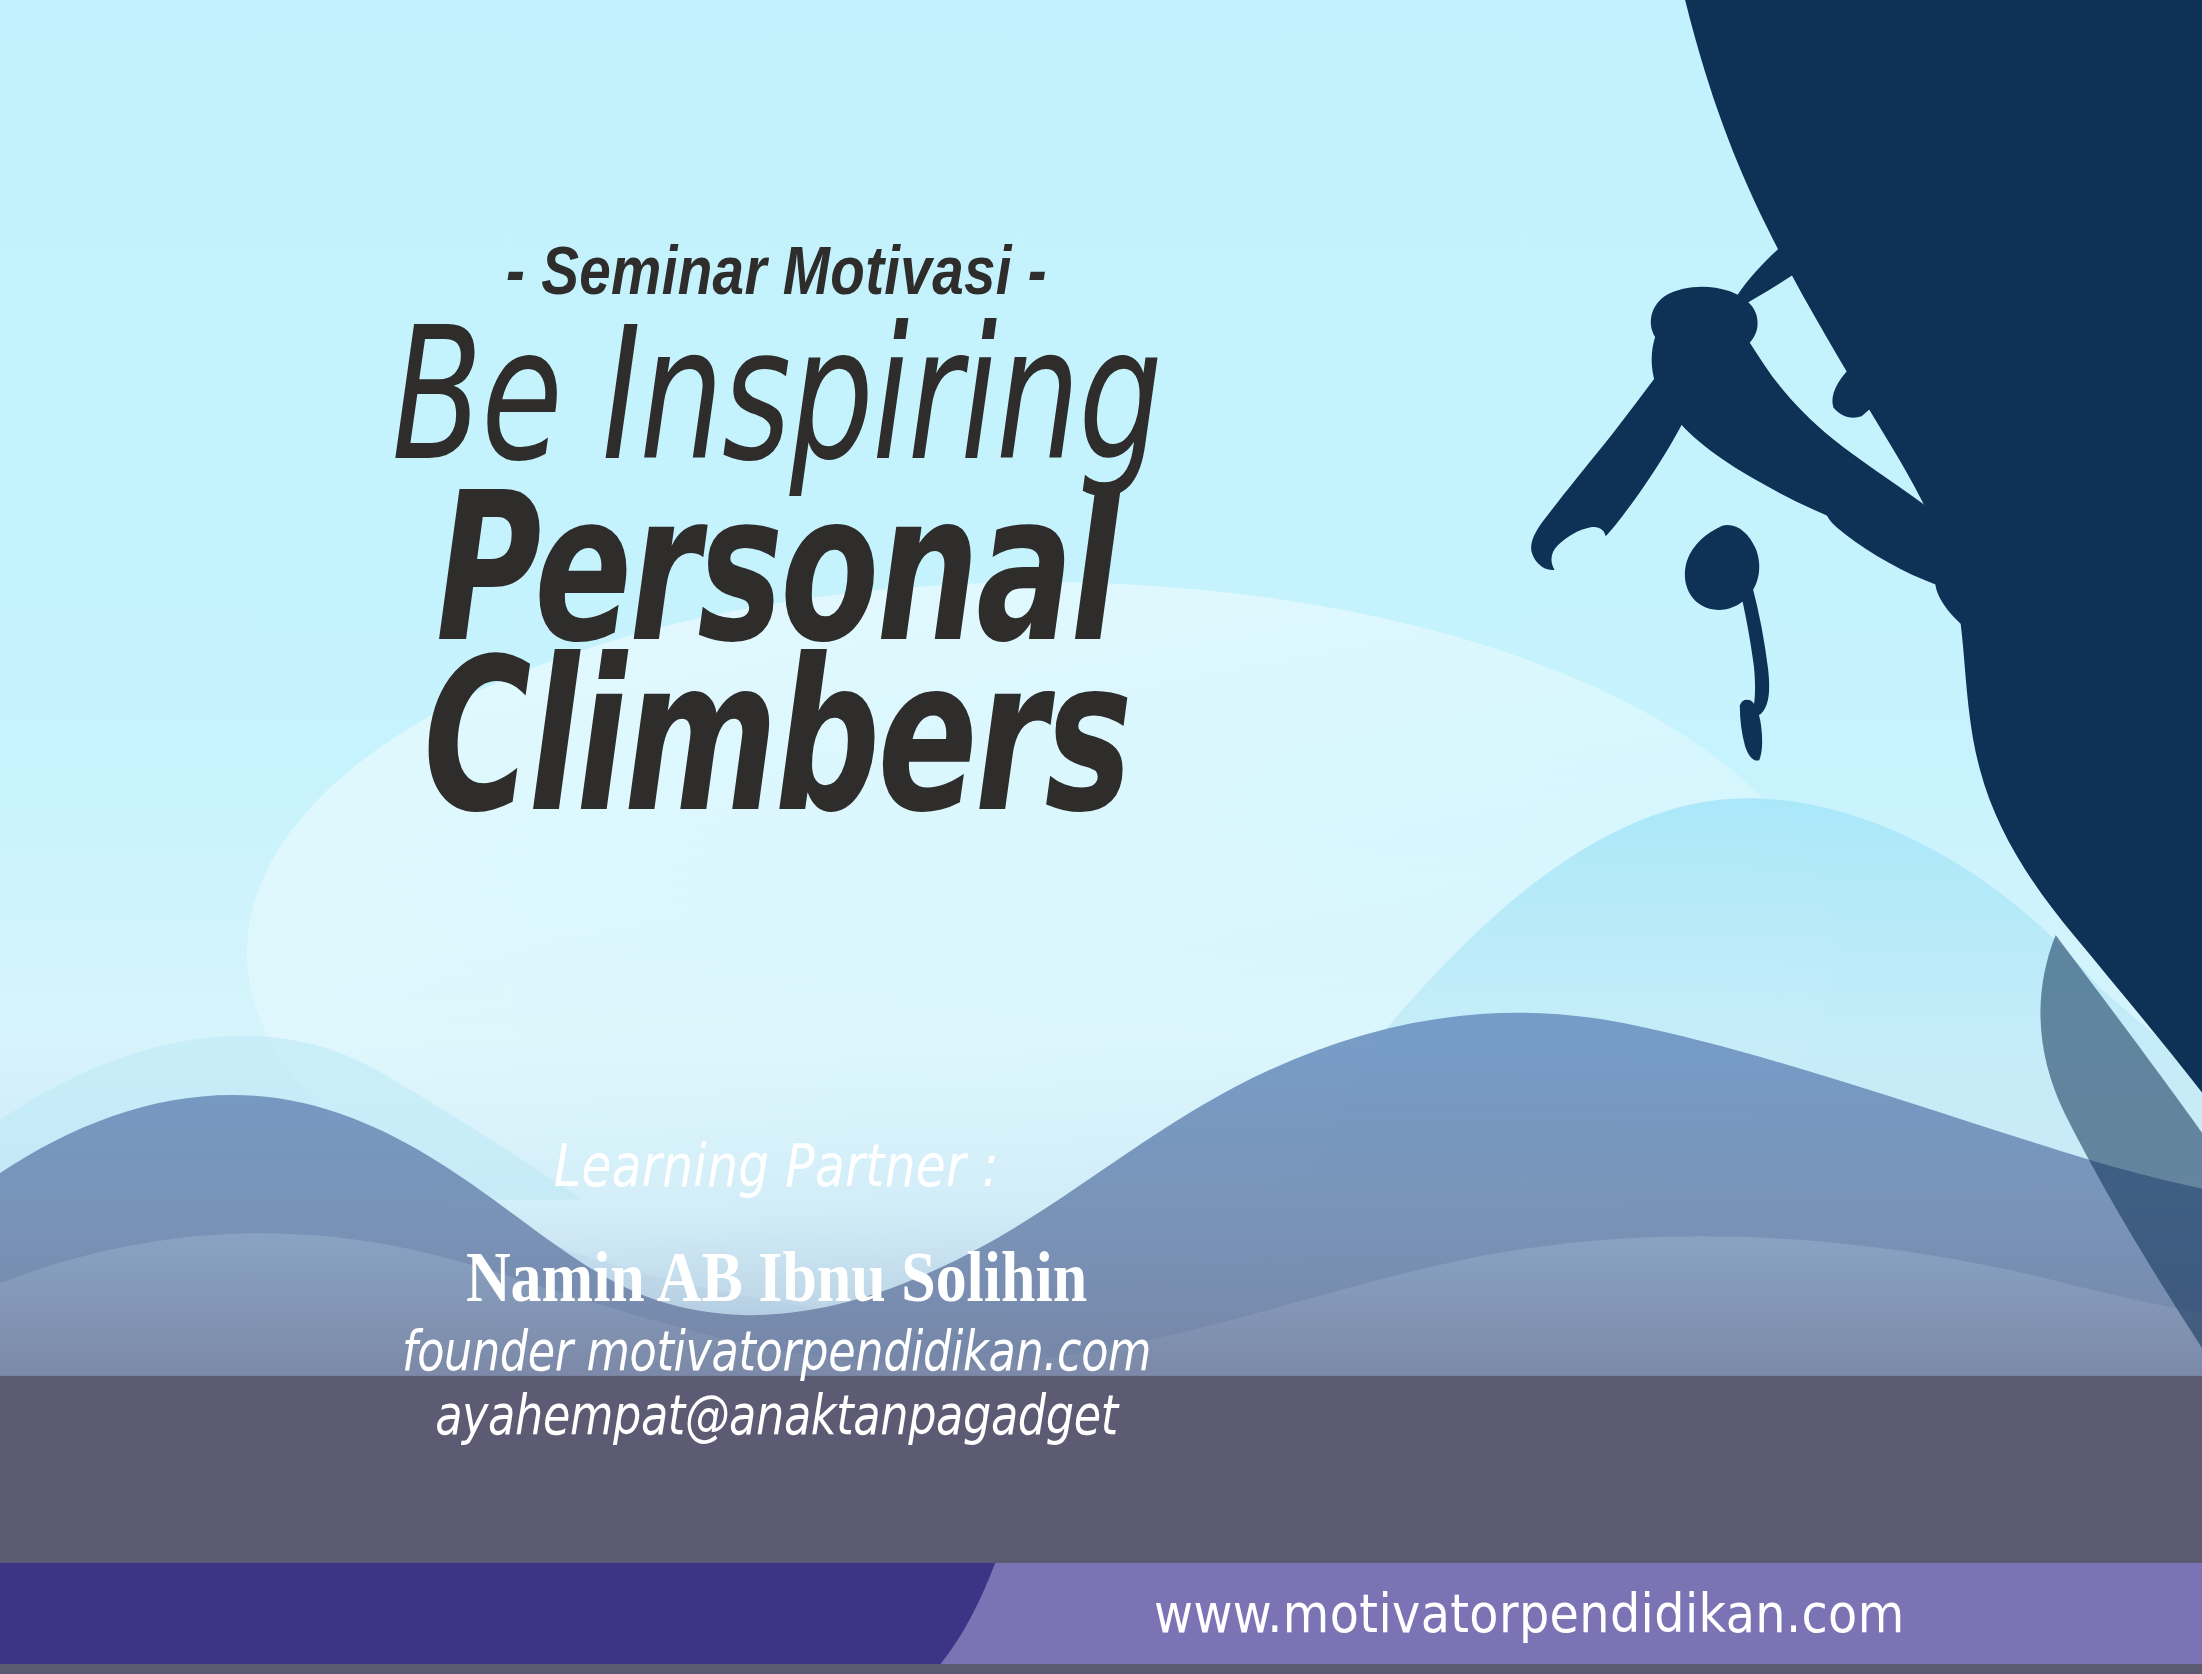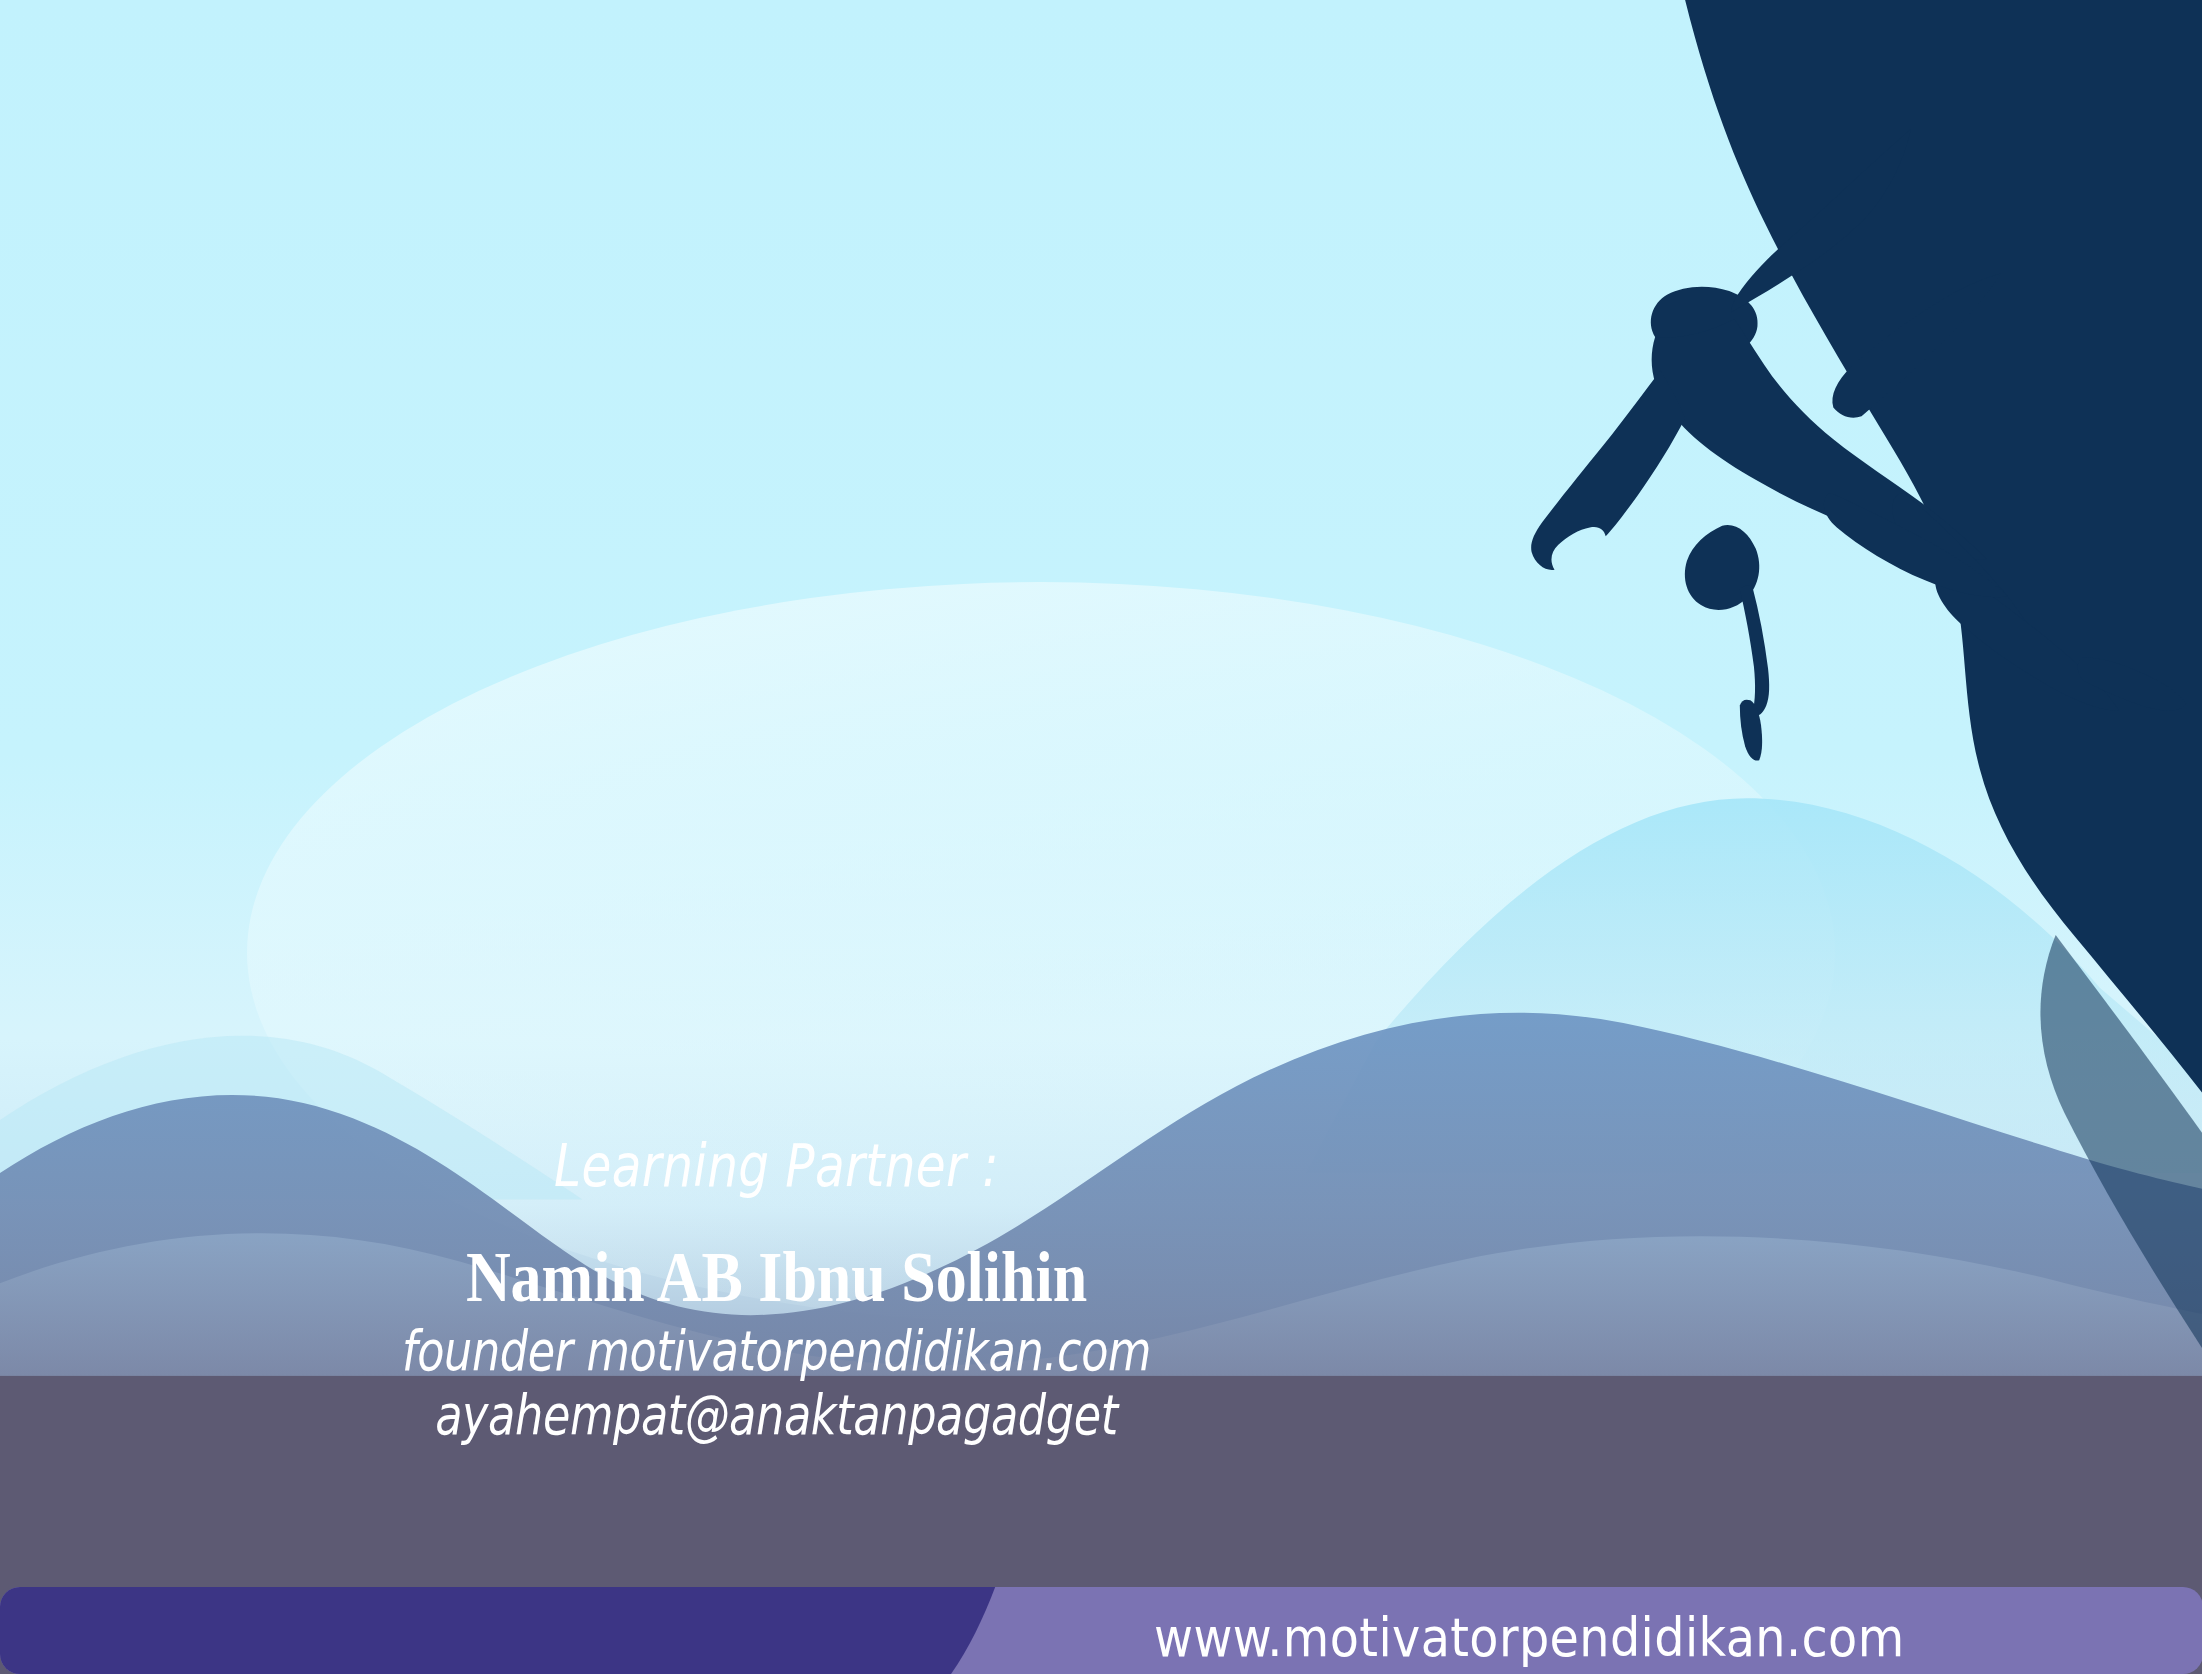--- a/index.html
+++ b/index.html
@@ -133,24 +133,23 @@
     transform-origin: center center;
     white-space: nowrap;
   }
 
   
   .footer {
     position: absolute;
     left: 0;
     bottom: 0;
     width: 2203px;
-    height: 87px;
+    height: 111px;
     z-index: 6;
     overflow: hidden;
-    border-radius: 20px;
   }
   .footer-svg {
     position: absolute;
     left: 0; top: 0;
     width: 2203px;
     height: 101px;
     display: block;
   }
   .footer-url {
     position: absolute;
@@ -362,20 +361,26 @@
 
       <path d="M 1972 800
                C 1972 816, 1974 832, 1978 846
                C 1982 858, 1988 864, 1994 862
                C 1998 852, 1998 838, 1996 822
                C 1994 808, 1990 798, 1984 794
                C 1978 792, 1974 794, 1972 800 Z"></path>
     </g>
   </svg>
 
+  <div class="headline-block">
+    <div class="kicker">- Seminar Motivasi -</div>
+    <div class="line-be">Be Inspiring</div>
+    <div class="line-personal">Personal</div>
+    <div class="line-climbers">Climbers</div>
+  </div>
 
   <div class="speaker-block">
     <div class="learning-partner">Learning Partner :</div>
     <div class="speaker-name">Namin AB Ibnu Solihin</div>
     <div class="speaker-role">founder motivatorpendidikan.com</div>
     <div class="speaker-email">ayahempat@anaktanpagadget</div>
   </div>
 
   <div class="footer">
     <svg class="footer-svg" viewBox="0 0 2497 114" preserveAspectRatio="none">

